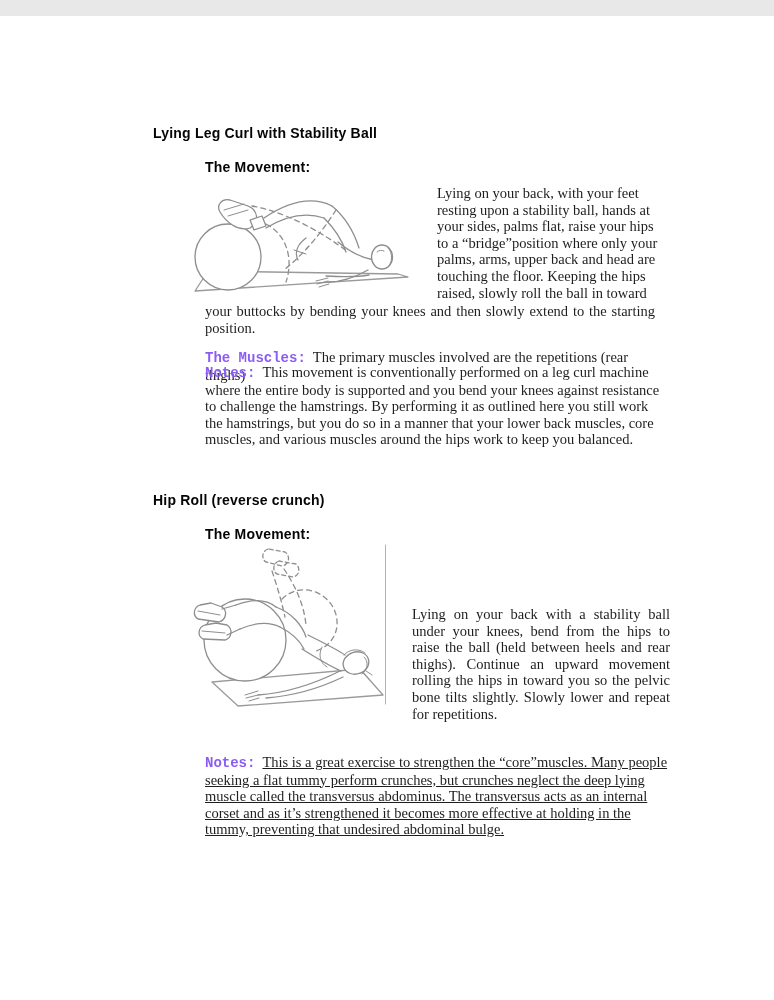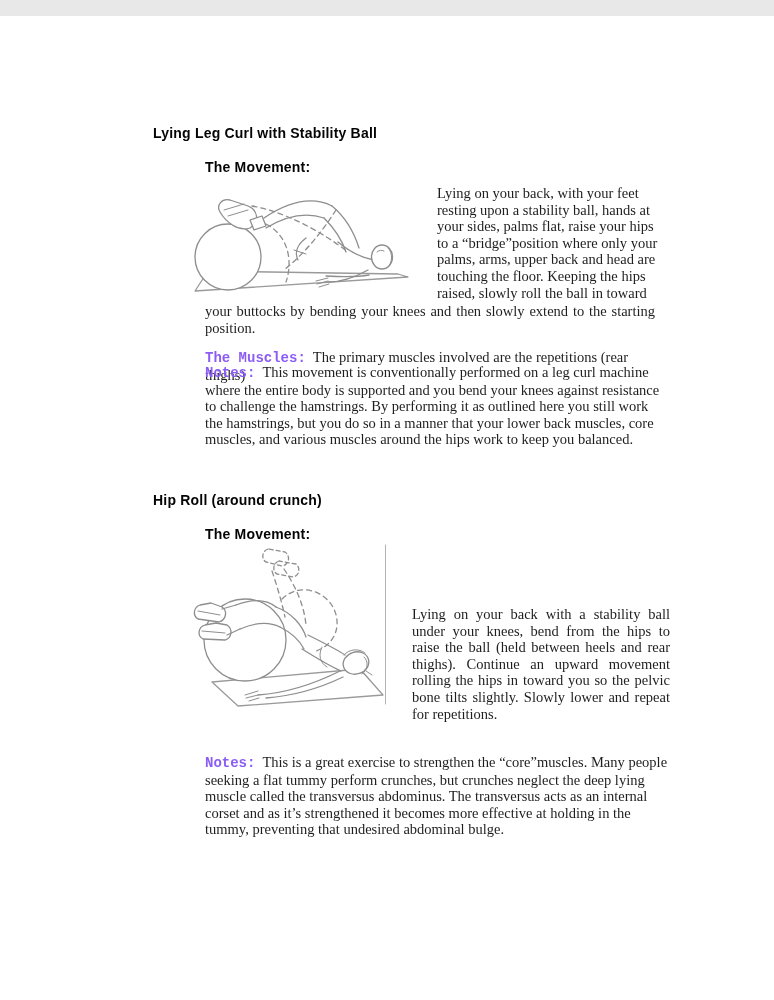--- a/index.html
+++ b/index.html
@@ -28,21 +28,21 @@
   }
   .justify{text-align:justify;}
   .lbl{
     font-family:Liberation Mono, monospace;
     font-weight:bold;
     font-size:14px;
     color:#8b5cf6;
     padding-right:7px;
   }
   .inline-serif{font-size:14.5px;line-height:16.6px;}
-  .pre{white-space:pre-line;}
+  .pre{white-space:pre-line;text-decoration:underline;}
   svg.illus{display:block;}
   svg.illus *{vector-effect:non-scaling-stroke;}
 </style>
 </head>
 <body>
 
 <div class="page">
 
   <div class="abs h-sans" style="left:153px;top:109px;">Lying Leg Curl with Stability Ball</div>
 
@@ -87,21 +87,21 @@
   <div class="abs body-txt" style="left:437px;top:169px;width:228px;">Lying on your back, with your feet resting upon a stability ball, hands at your sides, palms flat, raise your hips to a “bridge”position where only your palms, arms, upper back and head are touching the floor.  Keeping the hips raised, slowly roll the ball in toward</div>
 
   <div class="abs" style="left:205px;top:332px;width:460px;">
     <span class="lbl">The Muscles:</span><span class="inline-serif">The primary muscles involved are the repetitions (rear thighs)</span>
   </div>
 
   <div class="abs body-txt" style="left:205px;top:348px;width:458px;">
     <span class="lbl">Notes:</span><span class="inline-serif">This movement is conventionally performed on a leg curl machine where the entire body is supported and you bend your knees against resistance to challenge the hamstrings.  By performing it as outlined here you still work the hamstrings, but you do so in a manner that your lower back muscles, core muscles, and various muscles around the hips work to keep you balanced.</span>
   </div>
 
-  <div class="abs h-sans" style="left:153px;top:476px;">Hip Roll (around crunch)</div>
+  <div class="abs h-sans" style="left:153px;top:476px;">Hip Roll (reverse crunch)</div>
 
   <div class="abs h-sans" style="left:205px;top:510px;">The Movement:</div>
 
   <svg class="illus abs" style="left:192px;top:527px;" width="202" height="165" viewBox="0 0 202 165" fill="none" stroke="#8e8e8e" stroke-width="1.3" stroke-linecap="round" stroke-linejoin="round">
 
     <line x1="193.5" y1="2" x2="193.5" y2="161" stroke="#b3b3b3" stroke-width="1"></line>
 
     <path d="M20,139 L168,126 L191,152 L46,163 Z" stroke="#9a9a9a"></path>
 
     <path d="M76,6 C70,8 69,16 74,19 L90,23 C97,22 99,13 93,9 Z" stroke-dasharray="4 3"></path>

